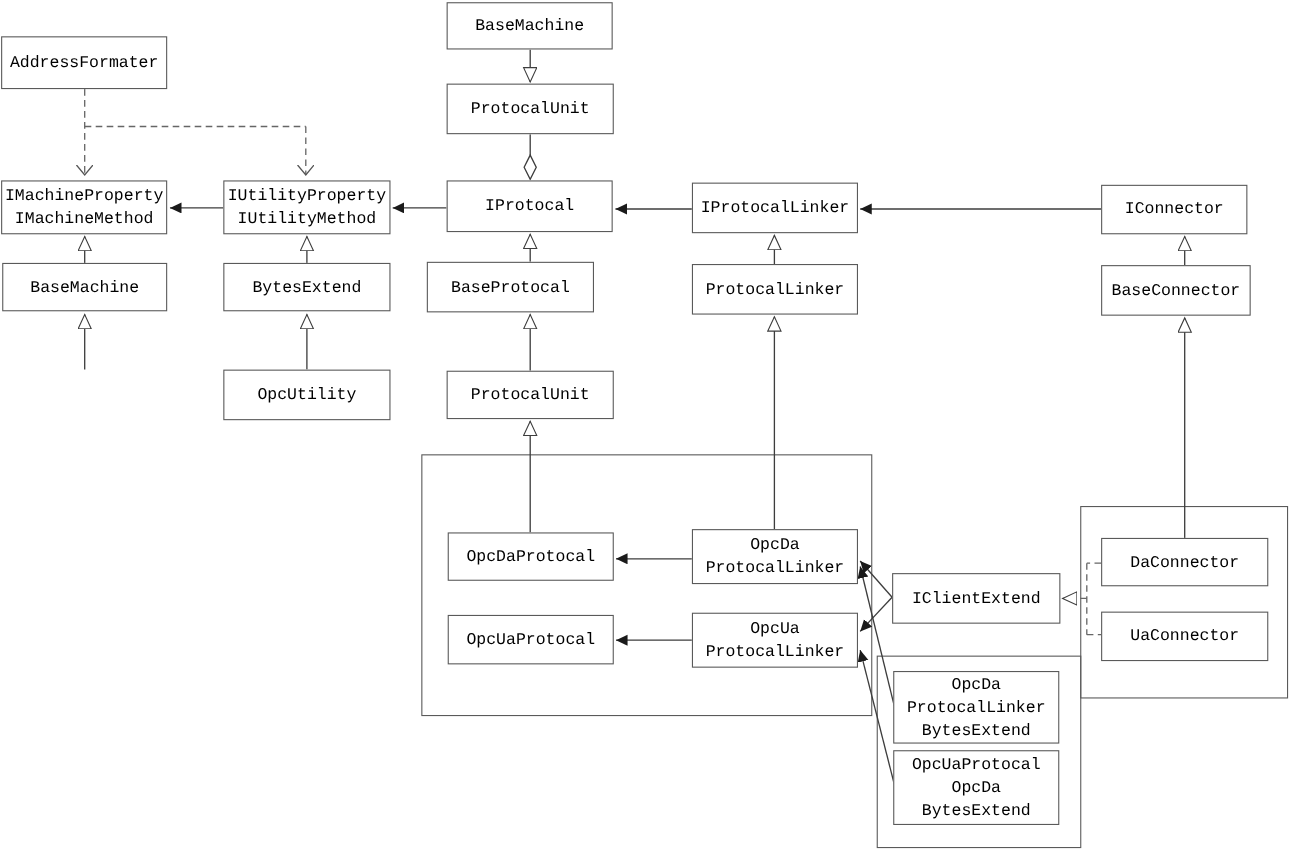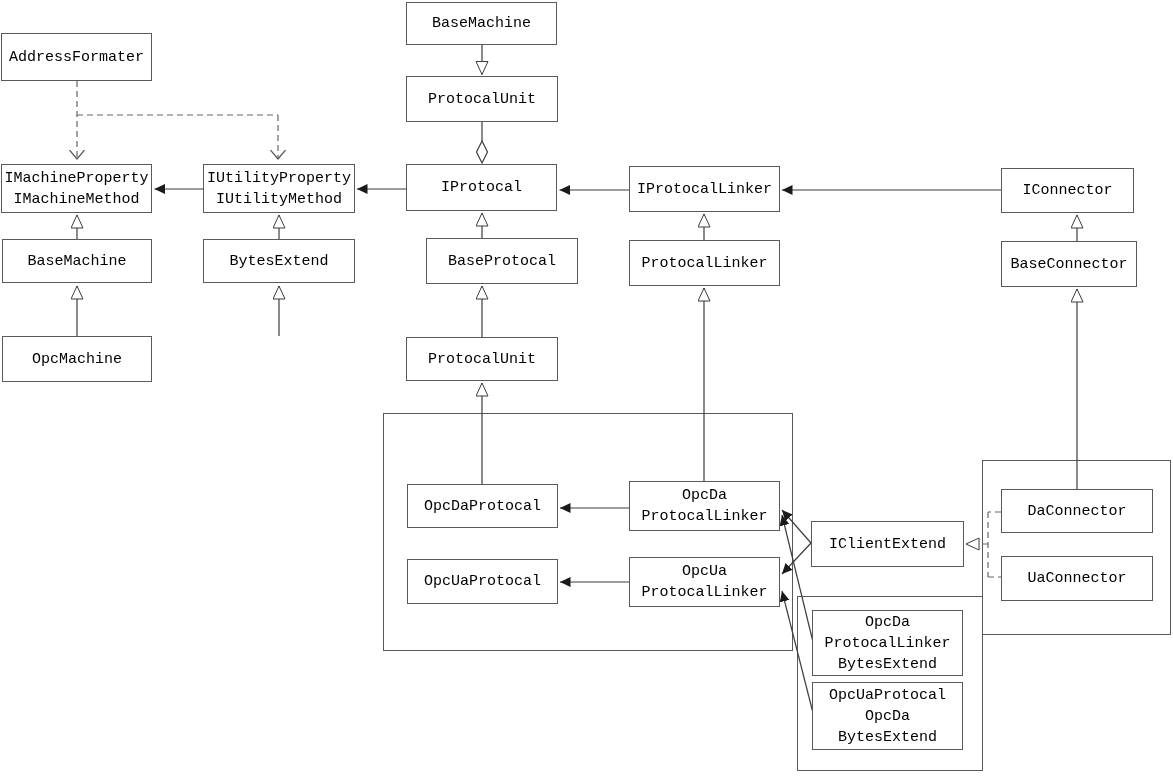--- a/index.html
+++ b/index.html
@@ -115,38 +115,38 @@
   </div>
 
   <div class="node" style="left:2px;top:239px;width:150px;height:44px">
     <span>BaseMachine</span>
   </div>
 
   <div class="node" style="left:203px;top:239px;width:152px;height:44px">
     <span>BytesExtend</span>
   </div>
 
-  <div class="node" style="left:2px;top:336px;width:150px;height:46px">
-    <span>OpcMachine</span>
-  </div>
-
+
+  <div class="node" style="left:203px;top:336px;width:152px;height:46px">
+    <span>OpcUtility</span>
+  </div>
 
   <div class="node" style="left:406px;top:2px;width:151px;height:43px">
     <span>BaseMachine</span>
   </div>
 
   <div class="node" style="left:406px;top:76px;width:152px;height:46px">
     <span>ProtocalUnit</span>
   </div>
 
   <div class="node" style="left:406px;top:164px;width:151px;height:47px">
     <span>IProtocal</span>
   </div>
 
-  <div class="node" style="left:426px;top:238px;width:152px;height:46px">
+  <div class="node" style="left:388px;top:238px;width:152px;height:46px">
     <span>BaseProtocal</span>
   </div>
 
   <div class="node" style="left:406px;top:337px;width:152px;height:44px">
     <span>ProtocalUnit</span>
   </div>
 
   <div class="node" style="left:629px;top:166px;width:151px;height:46px">
     <span>IProtocalLinker</span>
   </div>

